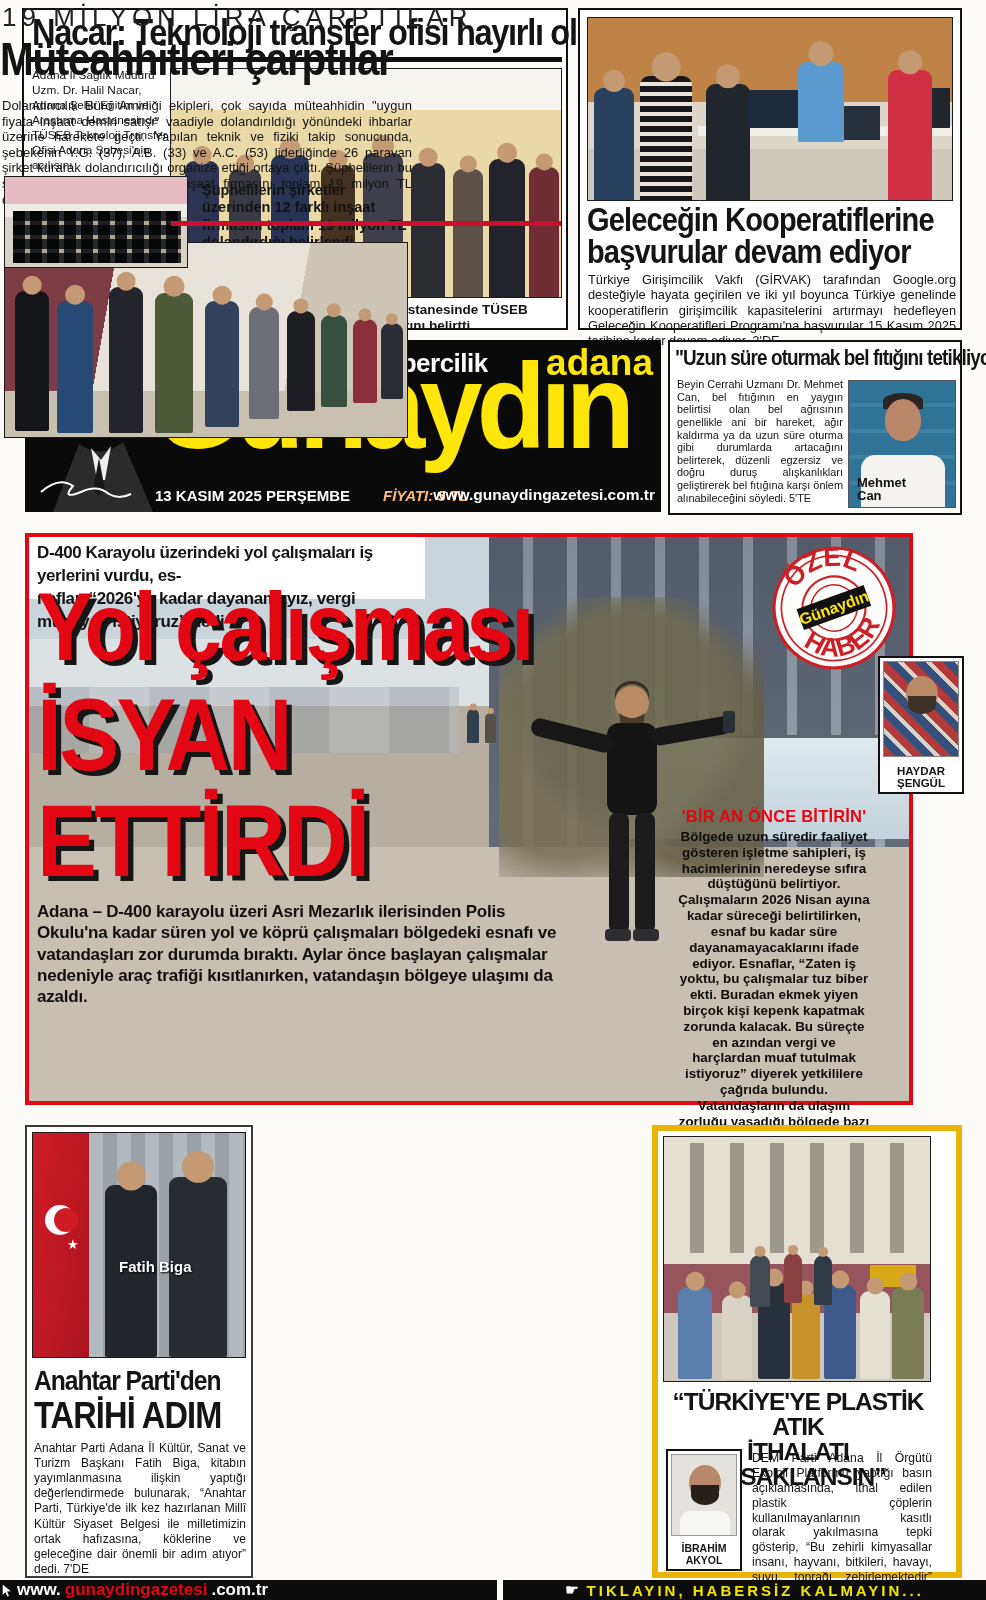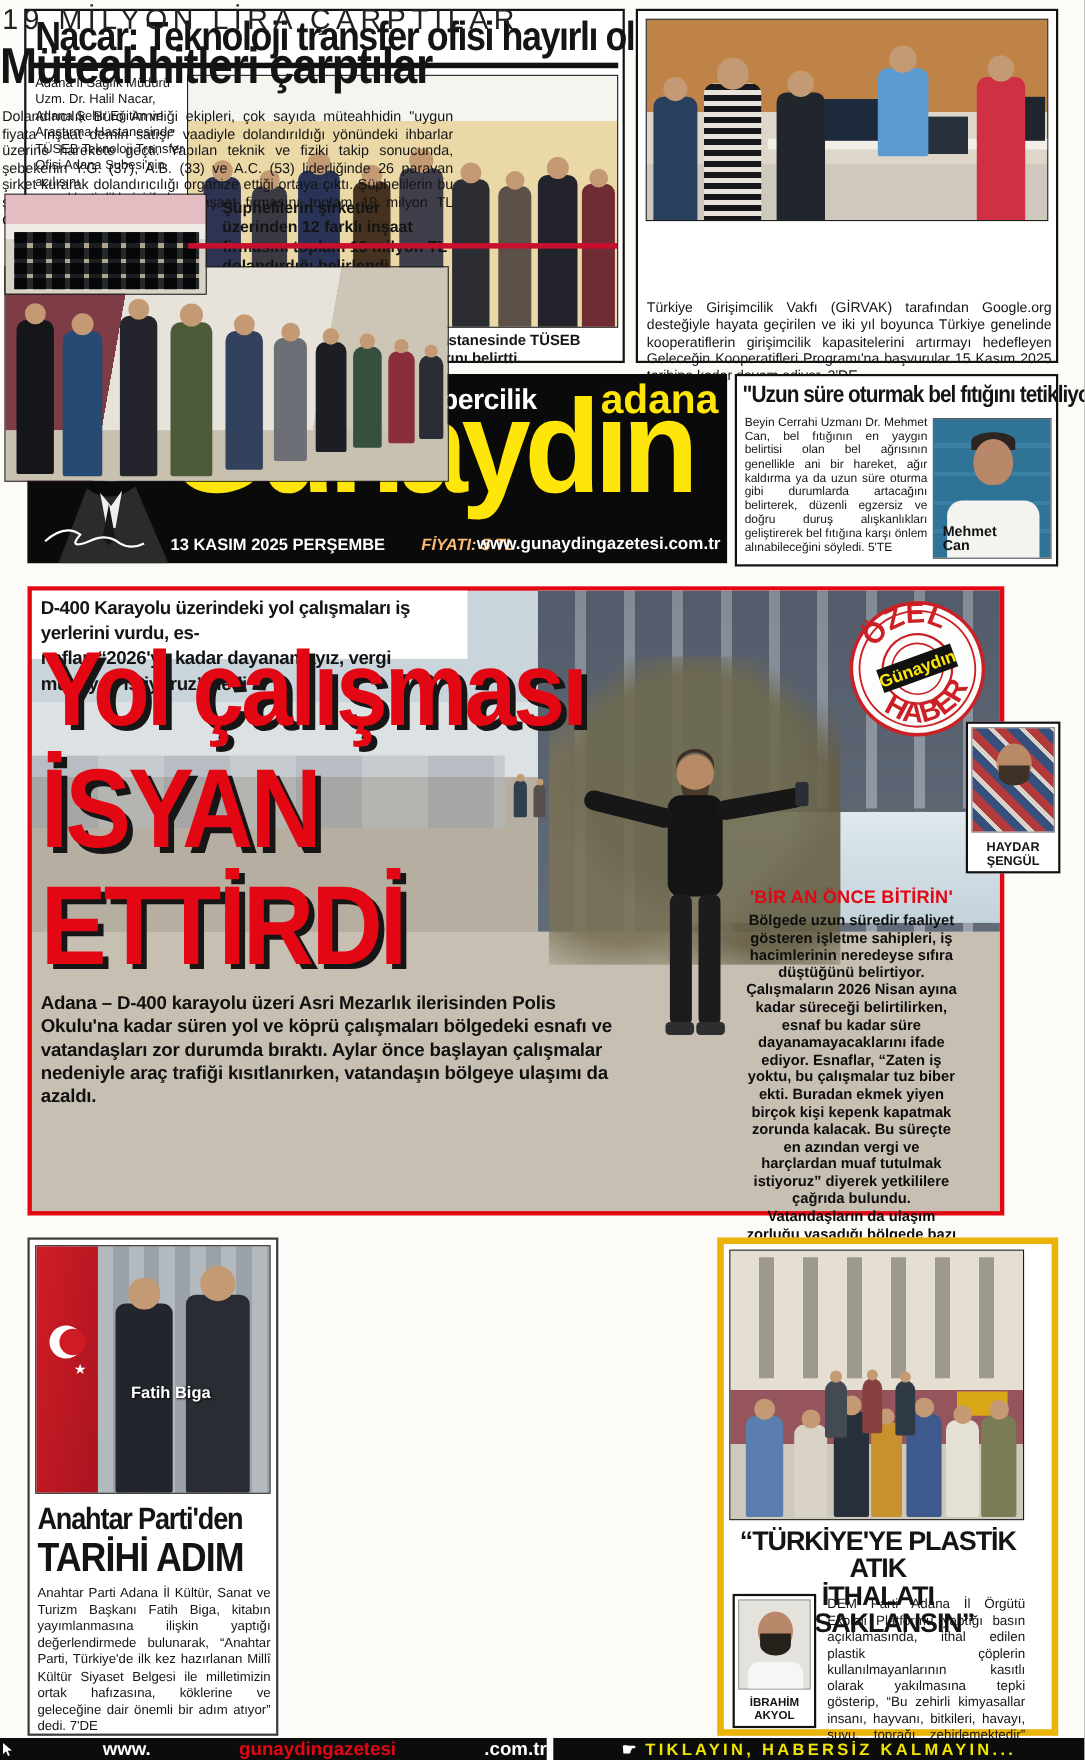--- a/index.html
+++ b/index.html
@@ -125,21 +125,21 @@
   .akyol { position:absolute; left:8px; top:318px; width:76px; height:122px; border:2px solid #111; background:#fff; }
   .akyol-photo { position:absolute; left:3px; top:3px; width:66px; height:82px; background:#e4e2dd; border:1px solid #999; }
   .akyol-head { position:absolute; left:17px; top:10px; width:32px; height:36px; border-radius:50%; background:#b9886a; }
   .akyol-beard { position:absolute; left:19px; top:30px; width:28px; height:20px; border-radius:0 0 50% 50%; background:#26201b; }
   .akyol-shirt { position:absolute; left:8px; bottom:0; width:50px; height:24px; border-radius:10px 10px 0 0; background:#f6f6f4; }
   .akyol-label { position:absolute; left:0; bottom:3px; width:100%; text-align:center; font-size:10.5px; font-weight:bold; line-height:1.15; }
   .plastik-body { position:absolute; left:94px; top:320px; width:180px; font-size:12.2px; line-height:1.22; text-align:justify; }
 
   
   .foot-left { left:0; top:1580px; width:497px; height:20px; background:#0c0c0c; color:#fff;
-      display:flex; align-items:center; justify-content:space-between; gap:14px; position:absolute; font-weight:bold; font-size:17px; }
+      display:flex; align-items:center; justify-content:flex-start; gap:4px; position:absolute; font-weight:bold; font-size:17px; }
   .foot-left .domain { color:#e30613; }
   .foot-right { left:503px; top:1580px; width:483px; height:20px; background:#0c0c0c; color:#f0e400;
       display:flex; align-items:center; justify-content:center; gap:8px; position:absolute;
       font-weight:bold; font-size:15px; letter-spacing:3px; }
   .cursor-ic { width:13px; height:15px; }
 </style>
 </head>
 <body>
 
 <div class="page">
@@ -168,20 +168,24 @@
       <div style="position:absolute;left:110px;top:108px;width:256px;height:10px;background:#f2efe8;"></div>
       <div style="position:absolute;left:160px;top:72px;width:52px;height:38px;background:#1d2a3e;"></div>
       <div style="position:absolute;left:236px;top:88px;width:56px;height:34px;background:#27303b;"></div>
       <div style="position:absolute;left:312px;top:70px;width:50px;height:40px;background:#20262e;"></div>
       <i class="p" style="left:6px;top:70px;width:40px;height:114px;background:#27405e;"></i>
       <i class="p" style="left:52px;top:58px;width:52px;height:126px;background:repeating-linear-gradient(#18181c 0 6px,#e8e4dc 6px 10px);"></i>
       <i class="p" style="left:118px;top:66px;width:44px;height:118px;background:#20262c;"></i>
       <i class="p" style="left:210px;top:44px;width:46px;height:80px;background:#5b9bd0;"></i>
       <i class="p" style="left:300px;top:52px;width:44px;height:132px;background:#cf3044;"></i>
     </div>
+    <h1>
+      <span class="condX">Geleceğin Kooperatiflerine</span><br>
+      <span class="condX">başvurular devam ediyor</span>
+    </h1>
     <p class="koop-body">Türkiye Girişimcilik Vakfı (GİRVAK) tarafından Google.org desteğiyle hayata geçirilen ve iki yıl boyunca Türkiye genelinde kooperatiflerin girişimcilik kapasitelerini artırmayı hedefleyen Geleceğin Kooperatifleri Programı'na başvurular 15 Kasım 2025 tarihine kadar devam ediyor. 2'DE</p>
   </section>
 
   <header class="masthead box">
     <svg class="ataturk" viewBox="0 0 128 172">
       <rect width="128" height="172" fill="#0a0a0a"></rect>
       <ellipse cx="76" cy="60" rx="30" ry="38" fill="#c9c9c9"></ellipse>
       <path d="M46,44 Q76,6 106,44 L106,28 Q76,0 46,30 Z" fill="#e6e6e6"></path>
       <ellipse cx="66" cy="58" rx="10" ry="14" fill="#b2b2b2"></ellipse>
       <path d="M28,172 L54,104 Q76,120 98,102 L128,172 Z" fill="#2b2b2b"></path>

